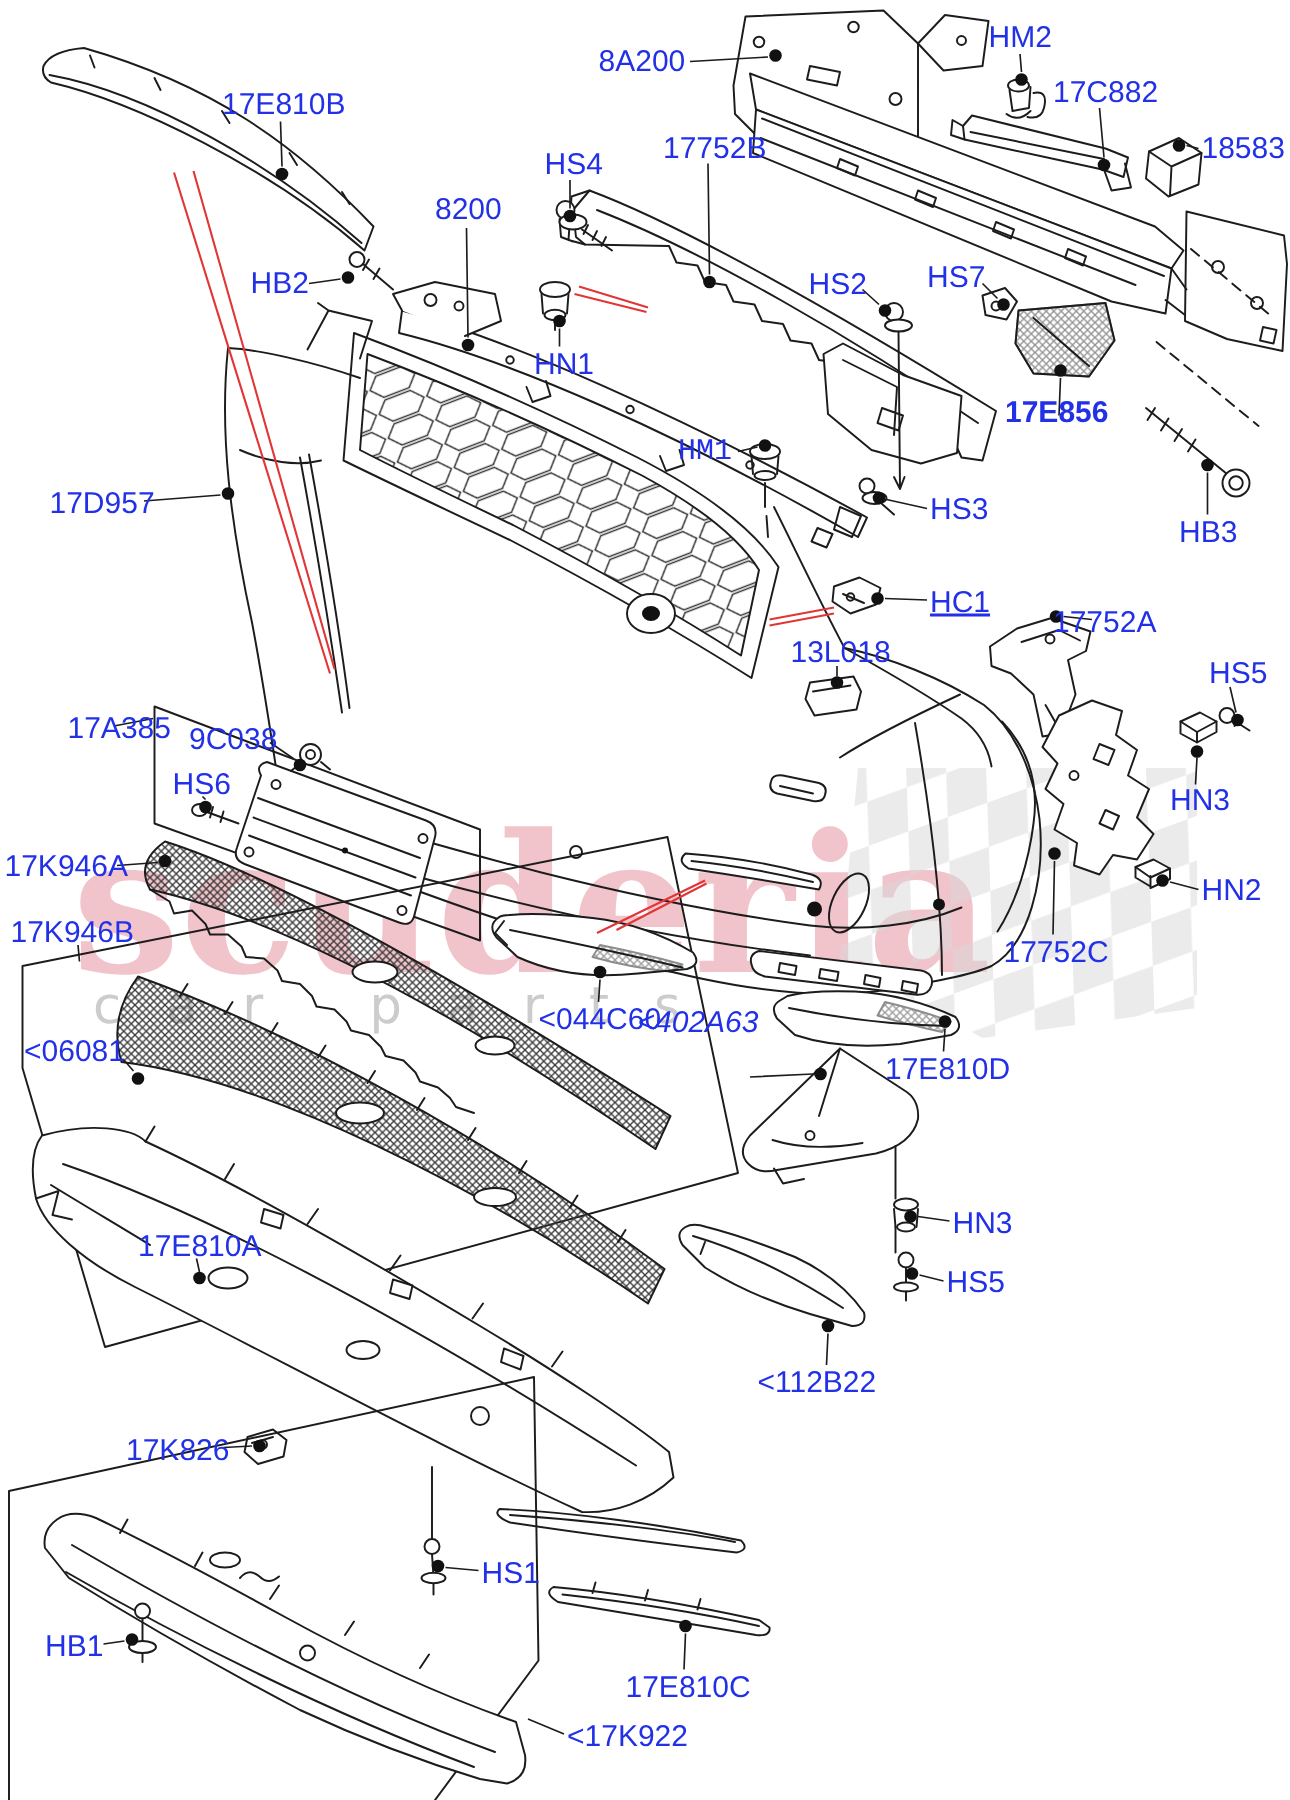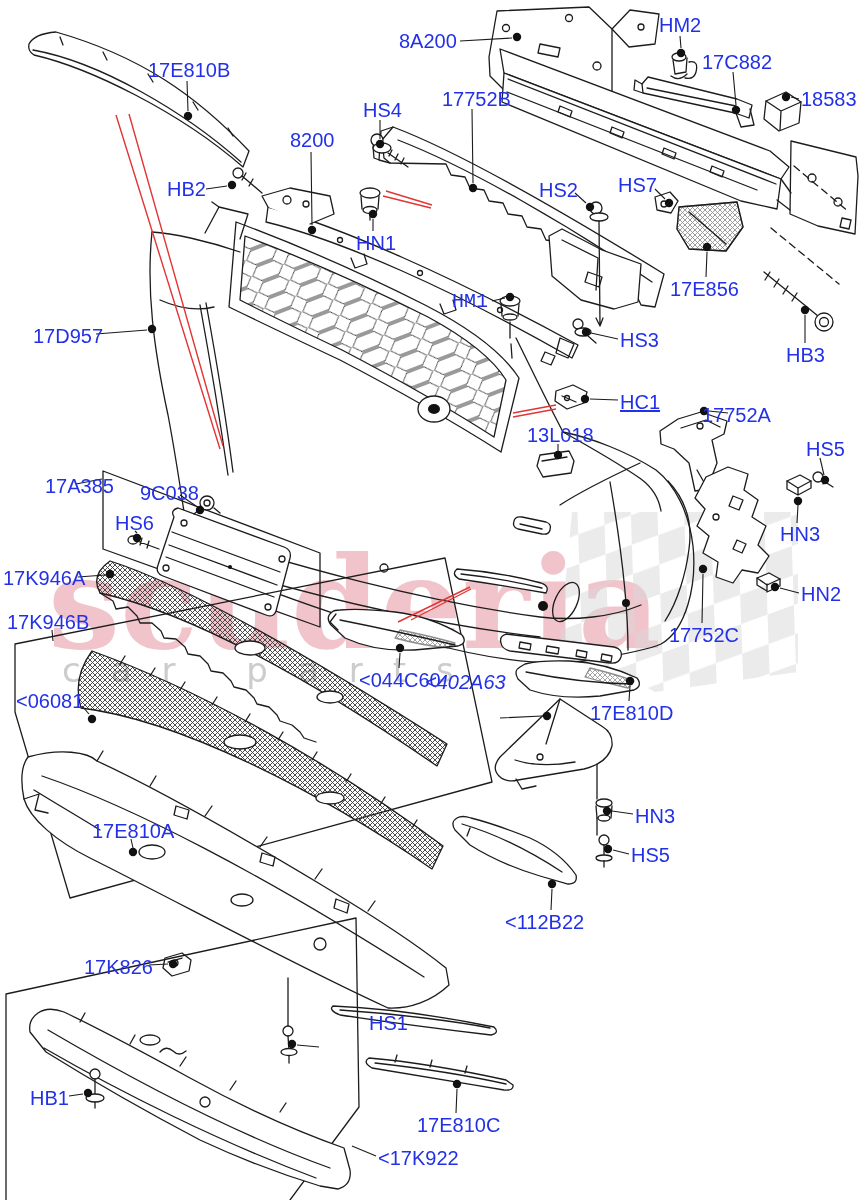--- a/index.html
+++ b/index.html
@@ -392,45 +392,45 @@
       <div class="part-label" style="left: 659px; top: 15px;">HM2</div>
       <div class="part-label" style="left: 702px; top: 52px;">17C882</div>
       <div class="part-label" style="left: 801px; top: 89px;">18583</div>
       <div class="part-label" style="left: 363px; top: 100px;">HS4</div>
       <div class="part-label" style="left: 442px; top: 89px;">17752B</div>
       <div class="part-label" style="left: 290px; top: 130px;">8200</div>
       <div class="part-label" style="left: 167px; top: 179px;">HB2</div>
       <div class="part-label" style="left: 356px; top: 233px;">HN1</div>
       <div class="part-label" style="left: 539px; top: 180px;">HS2</div>
       <div class="part-label" style="left: 618px; top: 175px;">HS7</div>
-      <div class="part-label" style="left: 670px; top: 279px;">17E856</div>
+      <div class="part-label" style="left: 670px; top: 265px; font-weight: bold;">17E856</div>
       <div class="part-label" style="left: 786px; top: 345px;">HB3</div>
       <div class="part-label" style="left: 452px; top: 292px; font-family: Liberation Mono, monospace;">HM1</div>
       <div class="part-label" style="left: 620px; top: 330px;">HS3</div>
       <div class="part-label" style="left: 620px; top: 392px; text-decoration: underline;">HC1</div>
       <div class="part-label" style="left: 527px; top: 425px;">13L018</div>
       <div class="part-label" style="left: 702px; top: 405px;">17752A</div>
       <div class="part-label" style="left: 806px; top: 439px;">HS5</div>
       <div class="part-label" style="left: 780px; top: 524px;">HN3</div>
       <div class="part-label" style="left: 801px; top: 584px;">HN2</div>
       <div class="part-label" style="left: 669px; top: 625px;">17752C</div>
       <div class="part-label" style="left: 33px; top: 326px;">17D957</div>
       <div class="part-label" style="left: 13px; top: 476px; margin-left: 32px;">17A385</div>
-      <div class="part-label" style="left: 140px; top: 483px; text-align: center;">9C038</div>
+      <div class="part-label" style="left: 126px; top: 483px; text-align: center;">9C038</div>
       <div class="part-label" style="left: 115px; top: 513px;">HS6</div>
       <div class="part-label" style="left: 3px; top: 568px;">17K946A</div>
       <div class="part-label" style="left: 7px; top: 612px;">17K946B</div>
       <div class="part-label" style="left: 16px; top: 691px;">&lt;06081</div>
       <div class="part-label" style="left: 359px; top: 670px;">&lt;044C60</div>
       <div class="part-label" style="left: 590px; top: 703px;">17E810D</div>
       <div class="part-label" style="left: 425px; top: 672px; font-style: italic;">&lt;402A63</div>
       <div class="part-label" style="left: 635px; top: 806px;">HN3</div>
       <div class="part-label" style="left: 631px; top: 845px;">HS5</div>
       <div class="part-label" style="left: 505px; top: 912px;">&lt;112B22</div>
       <div class="part-label" style="left: 92px; top: 821px;">17E810A</div>
       <div class="part-label" style="left: 84px; top: 957px;">17K826</div>
-      <div class="part-label" style="left: 321px; top: 1013px; margin-left: 48px;">HS1</div>
+      <div class="part-label" style="left: 321px; top: 1039px;">HS1</div>
       <div class="part-label" style="left: 30px; top: 1088px;">HB1</div>
       <div class="part-label" style="left: 378px; top: 1148px;">&lt;17K922</div>
       <div class="part-label" style="left: 417px; top: 1115px;">17E810C</div>
     </div>
 
 </div>
 
 </body></html>

